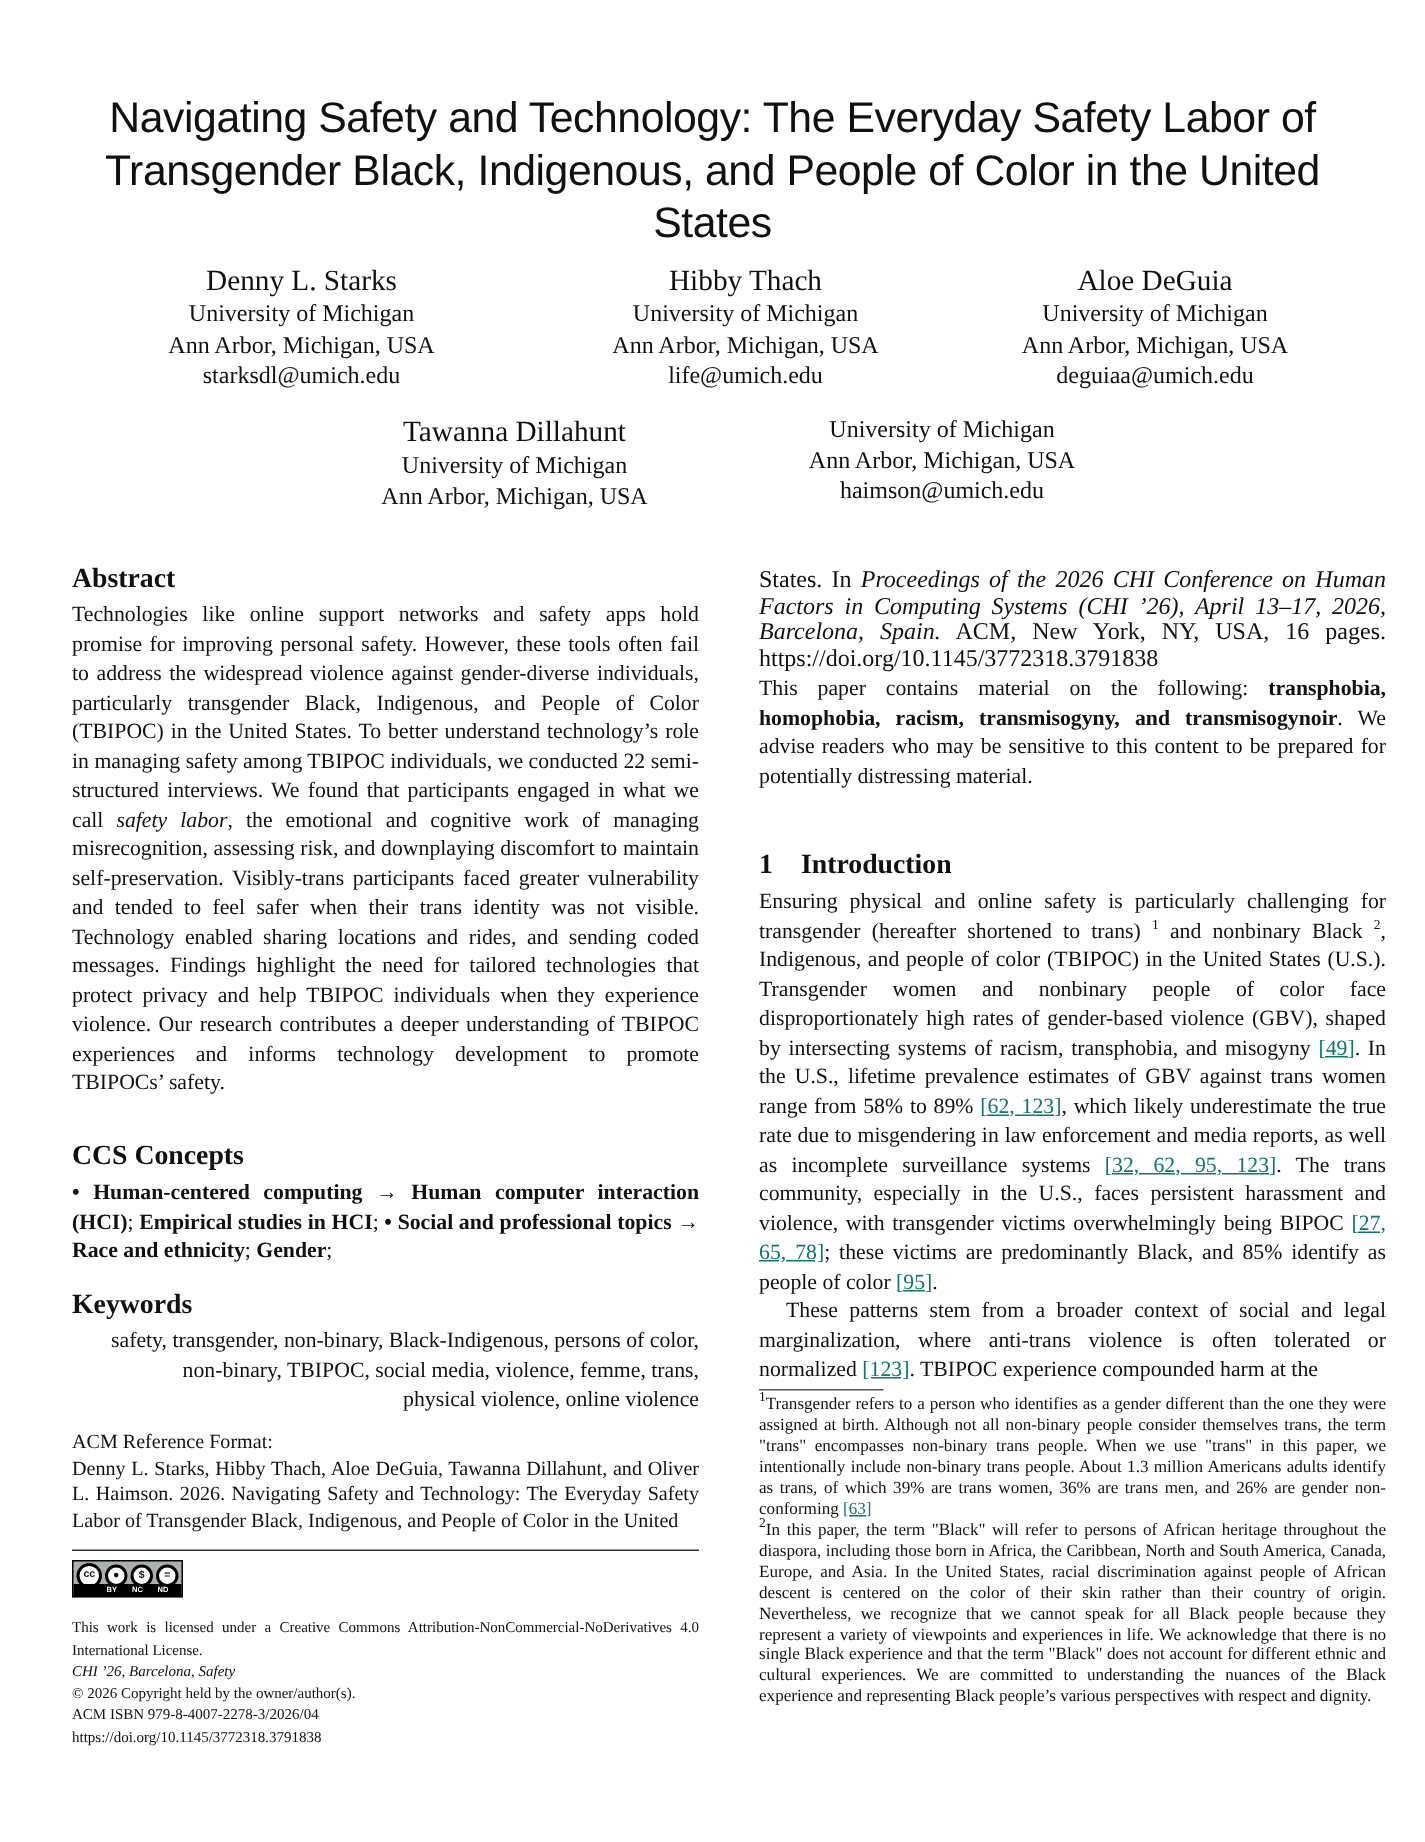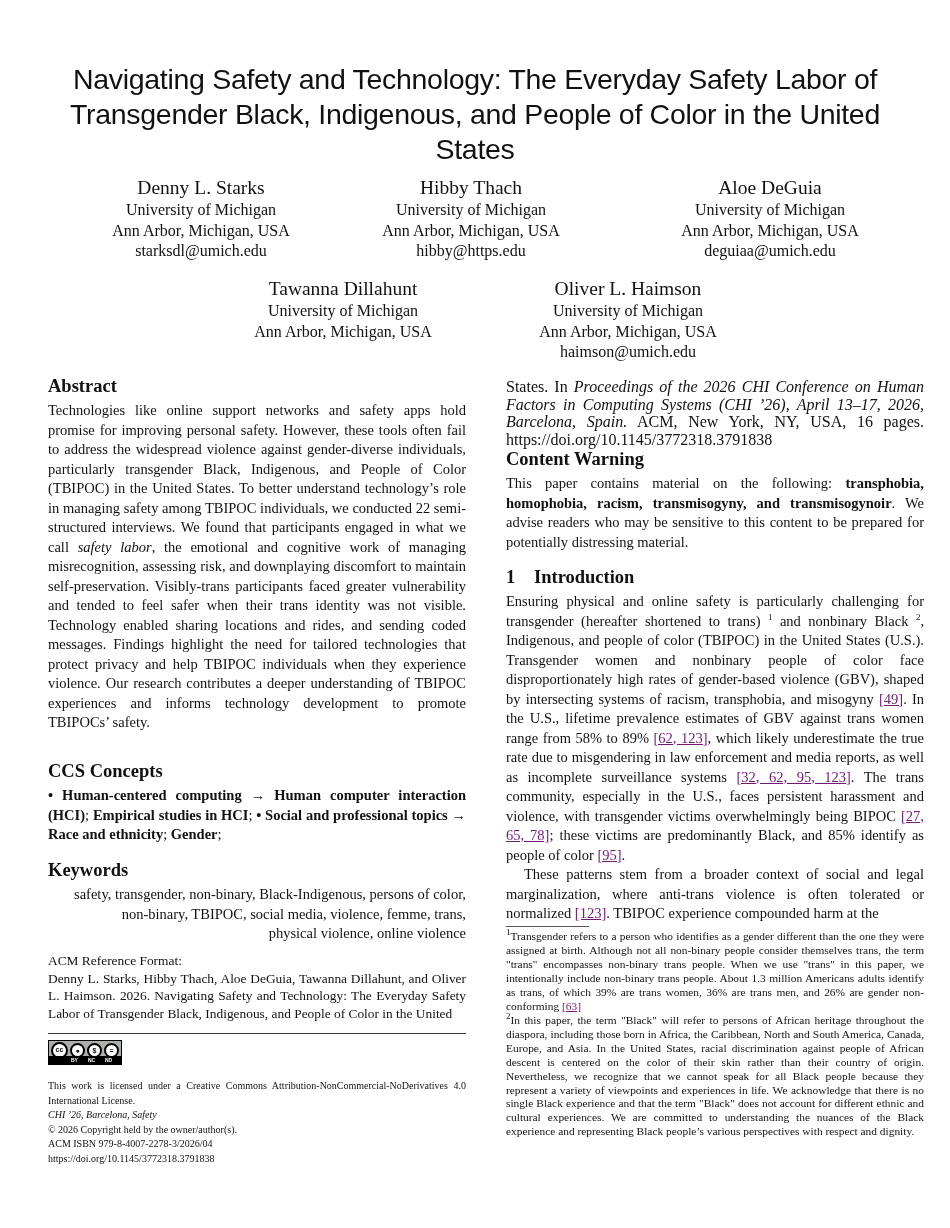--- a/index.html
+++ b/index.html
@@ -18,21 +18,21 @@
   }
   .author .name { font-size: 19.5px; line-height: 24px; }
   .col { position: absolute; width: 418px; font-size: 14.5px; line-height: 19.5px; text-align: justify; }
   .left { left: 48px; }
   .right { left: 506px; }
   h2 {
     font-family: "Liberation Serif", serif; font-weight: bold; font-size: 18.5px;
     margin: 0; line-height: 24px;
   }
   p { margin: 0; }
-  .cite { color: #701a75; text-decoration: underline; }
+  .cite { color: #0f766e; text-decoration: underline; }
   .small { font-size: 11.8px; line-height: 15.7px; }
   .rule { position: absolute; left: 48px; width: 418px; height: 1px; background: #333; }
   .fnrule { position: absolute; left: 506px; width: 83px; height: 1px; background: #555; }
   .footnote { position: absolute; left: 506px; width: 418px; font-size: 11.4px; line-height: 13.9px; text-align: justify; }
   sup { font-size: 9px; line-height: 0; }
   .cc {
     position: absolute; left: 48px; top: 1040px; width: 74px; height: 25px;
     background: #aab0ab; border: 1px solid #000; box-sizing: border-box;
   }
   .cc .band { position: absolute; left: 0; right: 0; bottom: 0; height: 8px; background: #000; }
@@ -53,40 +53,39 @@
 <body>
 
 <div class="title">Navigating Safety and Technology: The Everyday Safety Labor of Transgender Black, Indigenous, and People of Color in the United States</div>
 
 <div class="author" style="left:71px; top:176px;">
   <div class="name">Denny L. Starks</div>
   <div>University of Michigan</div>
   <div>Ann Arbor, Michigan, USA</div>
   <div>starksdl@umich.edu</div>
 </div>
-<div class="author" style="left:341px; top:176px;text-align:center;">
+<div class="author" style="left:367px; top:176px;text-align:center;">
   <div class="name">Hibby Thach</div>
   <div>University of Michigan</div>
   <div>Ann Arbor, Michigan, USA</div>
-  <div>hibby@https.edu</div>
+  <div>life@umich.edu</div>
 </div>
 <div class="author" style="left:640px; top:176px;">
   <div class="name">Aloe DeGuia</div>
   <div>University of Michigan</div>
   <div>Ann Arbor, Michigan, USA</div>
   <div>deguiaa@umich.edu</div>
 </div>
 
 <div class="author" style="left:213px; top:277px;">
   <div class="name">Tawanna Dillahunt</div>
   <div>University of Michigan</div>
   <div>Ann Arbor, Michigan, USA</div>
 </div>
 <div class="author" style="left:498px; top:277px;">
-  <div class="name">Oliver L. Haimson</div>
   <div>University of Michigan</div>
   <div>Ann Arbor, Michigan, USA</div>
   <div>haimson@umich.edu</div>
 </div>
 
 <div class="col left" style="top:374px;">
   <h2>Abstract</h2>
   <p style="margin-top:3px;"><span>Technologies like online support networks and safety apps hold promise for improving personal safety. However, these tools often fail to address the widespread violence against gender-diverse individuals, particularly transgender Black, Indigenous, and People of Color (TBIPOC) in the United States. To better understand technology’s role in managing safety among TBIPOC individuals, we conducted 22 semi-structured interviews. We found that participants engaged in what we call </span><i>safety labor</i><span>, the emotional and cognitive work of managing misrecognition, assessing risk, and downplaying discomfort to maintain self-preservation. Visibly-trans participants faced greater vulnerability and tended to feel safer when their trans identity was not visible. Technology enabled sharing locations and rides, and sending coded messages. Findings highlight the need for tailored technologies that protect privacy and help TBIPOC individuals when they experience violence. Our research contributes a deeper understanding of TBIPOC experiences and informs technology development to promote TBIPOCs’ safety.</span></p>
 </div>
 
@@ -124,21 +123,20 @@
   <div>© 2026 Copyright held by the owner/author(s).</div>
   <div>ACM ISBN 979-8-4007-2278-3/2026/04</div>
   <div>https://doi.org/10.1145/3772318.3791838</div>
 </div>
 
 <div class="col right" style="top:378px; font-size:16px; line-height:17.5px;">
   <span>States. In </span><i>Proceedings of the 2026 CHI Conference on Human Factors in Computing Systems (CHI ’26), April 13–17, 2026, Barcelona, Spain.</i><span> ACM, New York, NY, USA, 16 pages. https://doi.org/10.1145/3772318.3791838</span>
 </div>
 
 <div class="col right" style="top:447px;">
-  <h2>Content Warning</h2>
   <p style="margin-top:3px;"><span>This paper contains material on the following: </span><b>transphobia, homophobia, racism, transmisogyny, and transmisogynoir</b><span>. We advise readers who may be sensitive to this content to be prepared for potentially distressing material.</span></p>
 </div>
 
 <div class="col right" style="top:565px;">
   <h2><span class="section-num">1</span><span>Introduction</span></h2>
   <p style="margin-top:3px;" id="intro-p1"><span>Ensuring physical and online safety is particularly challenging for transgender (hereafter shortened to trans) </span><sup>1</sup><span> and nonbinary Black </span><sup>2</sup><span>, Indigenous, and people of color (TBIPOC) in the United States (U.S.). Transgender women and nonbinary people of color face disproportionately high rates of gender-based violence (GBV), shaped by intersecting systems of racism, transphobia, and misogyny </span><span class="cite">[49]</span><span>. In the U.S., lifetime prevalence estimates of GBV against trans women range from 58% to 89% </span><span class="cite">[62, 123]</span><span>, which likely underestimate the true rate due to misgendering in law enforcement and media reports, as well as incomplete surveillance systems </span><span class="cite">[32, 62, 95, 123]</span><span>. The trans community, especially in the U.S., faces persistent harassment and violence, with transgender victims overwhelmingly being BIPOC </span><span class="cite">[27, 65, 78]</span><span>; these victims are predominantly Black, and 85% identify as people of color </span><span class="cite">[95]</span><span>.</span></p>
   <p class="indent"><span>These patterns stem from a broader context of social and legal marginalization, where anti-trans violence is often tolerated or normalized </span><span class="cite">[123]</span><span>. TBIPOC experience compounded harm at the</span></p>
 </div>
 
 <div class="fnrule" style="top:926px;"></div>

